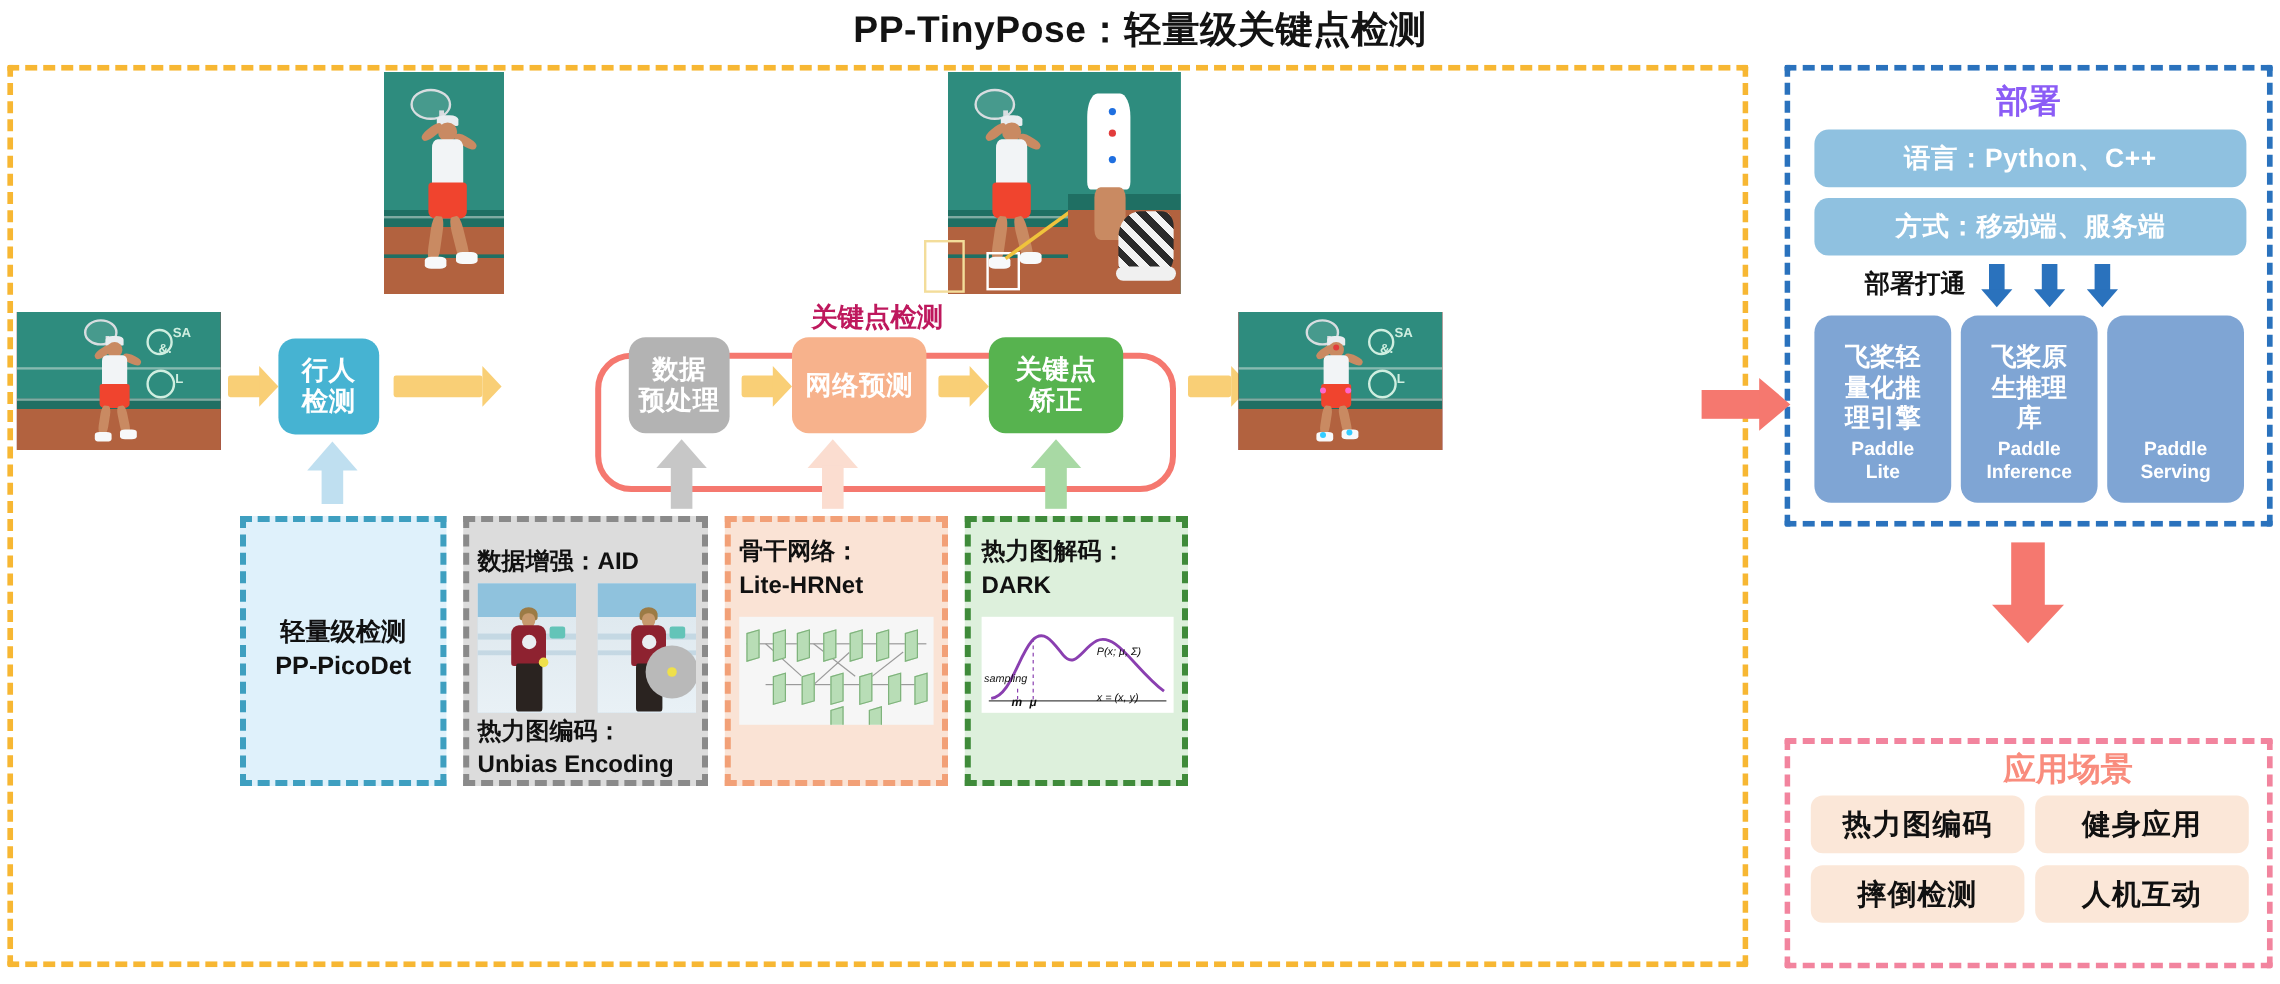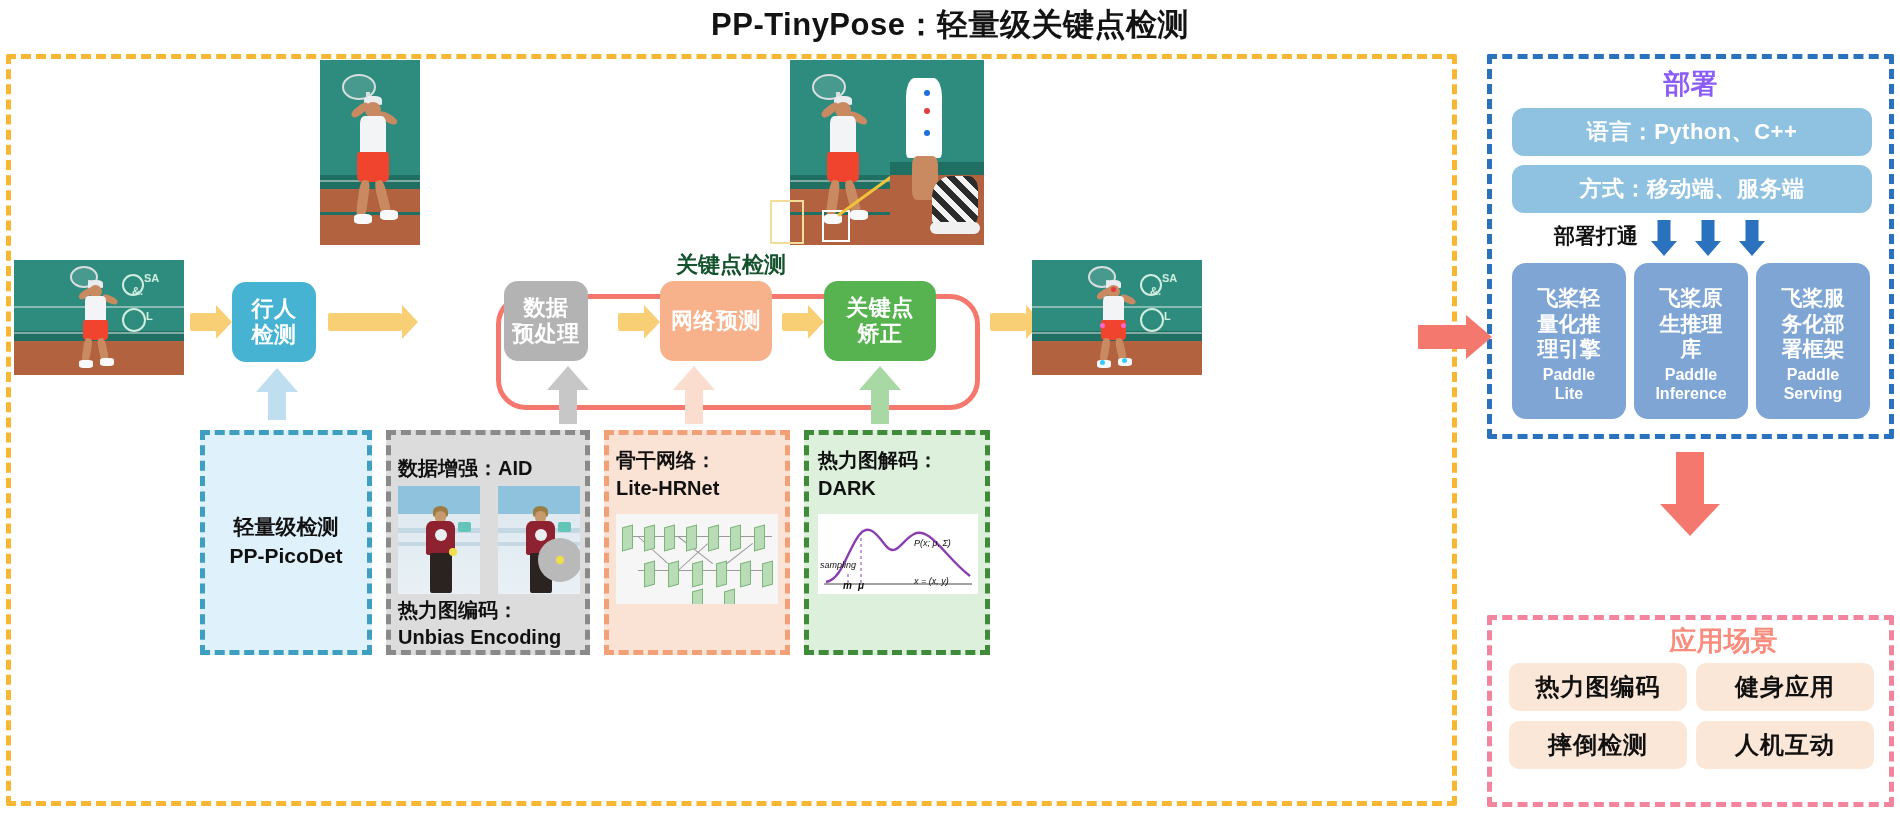--- a/index.html
+++ b/index.html
@@ -50,21 +50,21 @@
   .stage{position:absolute;border-radius:14px;display:flex;align-items:center;
      justify-content:center;text-align:center;color:#ffffff;font-weight:bold;
      font-size:22px;line-height:1.18;letter-spacing:.5px;}
   #stage-person{background:#46b3d2;}
   #stage-pre{background:#b3b3b3;}
   #stage-net{background:#f7b28c;}
   #stage-refine{background:#57b34f;}
 
   
   #kpt-group{position:absolute;border:5px solid #f5786f;border-radius:26px;box-sizing:border-box;}
-  #kpt-group-title{position:absolute;font-size:22px;font-weight:bold;color:#14532d;}
+  #kpt-group-title{position:absolute;font-size:22px;font-weight:bold;color:#be185d;}
 
   
   .arrow-r{position:absolute;}
   .arrow-r .shaft{position:absolute;left:0;top:50%;transform:translateY(-50%);
      height:18px;border-radius:2px;}
   .arrow-r .head{position:absolute;right:0;top:50%;transform:translateY(-50%);
      width:0;height:0;border-top:17px solid transparent;border-bottom:17px solid transparent;}
 
   
   .arrow-u{position:absolute;}
@@ -202,21 +202,21 @@
 </div>
 
 <div class="arrow-r" style="left:328px;top:305px;width:90px;height:34px;">
   <div class="shaft" style="width:74px;background:#f9cf76;"></div>
   <div class="head" style="border-left:16px solid #f9cf76;"></div>
 </div>
 
 <div id="kpt-group" style="left:496px;top:294px;width:484px;height:116px;border-radius:30px;"></div>
 <div id="kpt-group-title" style="left:676px;top:250px;">关键点检测</div>
 
-<div class="stage" id="stage-pre" style="left:504px;top:281px;width:84px;height:80px;flex-direction:column;">
+<div class="stage" id="stage-pre" style="left:524px;top:281px;width:84px;height:80px;flex-direction:column;">
   <span>数据</span>
   <span>预处理</span>
 </div>
 <div class="arrow-r" style="left:618px;top:305px;width:42px;height:34px;">
   <div class="shaft" style="width:30px;background:#f9cf76;"></div>
   <div class="head" style="border-left:16px solid #f9cf76;"></div>
 </div>
 
 <div class="stage" id="stage-net" style="left:660px;top:281px;width:112px;height:80px;">
   <span>网络预测</span>
@@ -458,25 +458,20 @@
     <div>生推理</div>
     <div>库</div>
   </div>
   <div class="en">
     <div>Paddle</div>
     <div>Inference</div>
   </div>
 </div>
 
 <div class="dep-col" style="left:1756px;top:263px;width:114px;height:156px;">
-  <div class="cn">
-    <div>飞桨服</div>
-    <div>务化部</div>
-    <div>署框架</div>
-  </div>
   <div class="en">
     <div>Paddle</div>
     <div>Serving</div>
   </div>
 </div>
 
 <div class="red-arrow-r" style="left:1418px;top:315px;width:74px;height:44px;">
   <div class="shaft" style="width:52px;height:24px;"></div>
   <div class="head"></div>
 </div>

